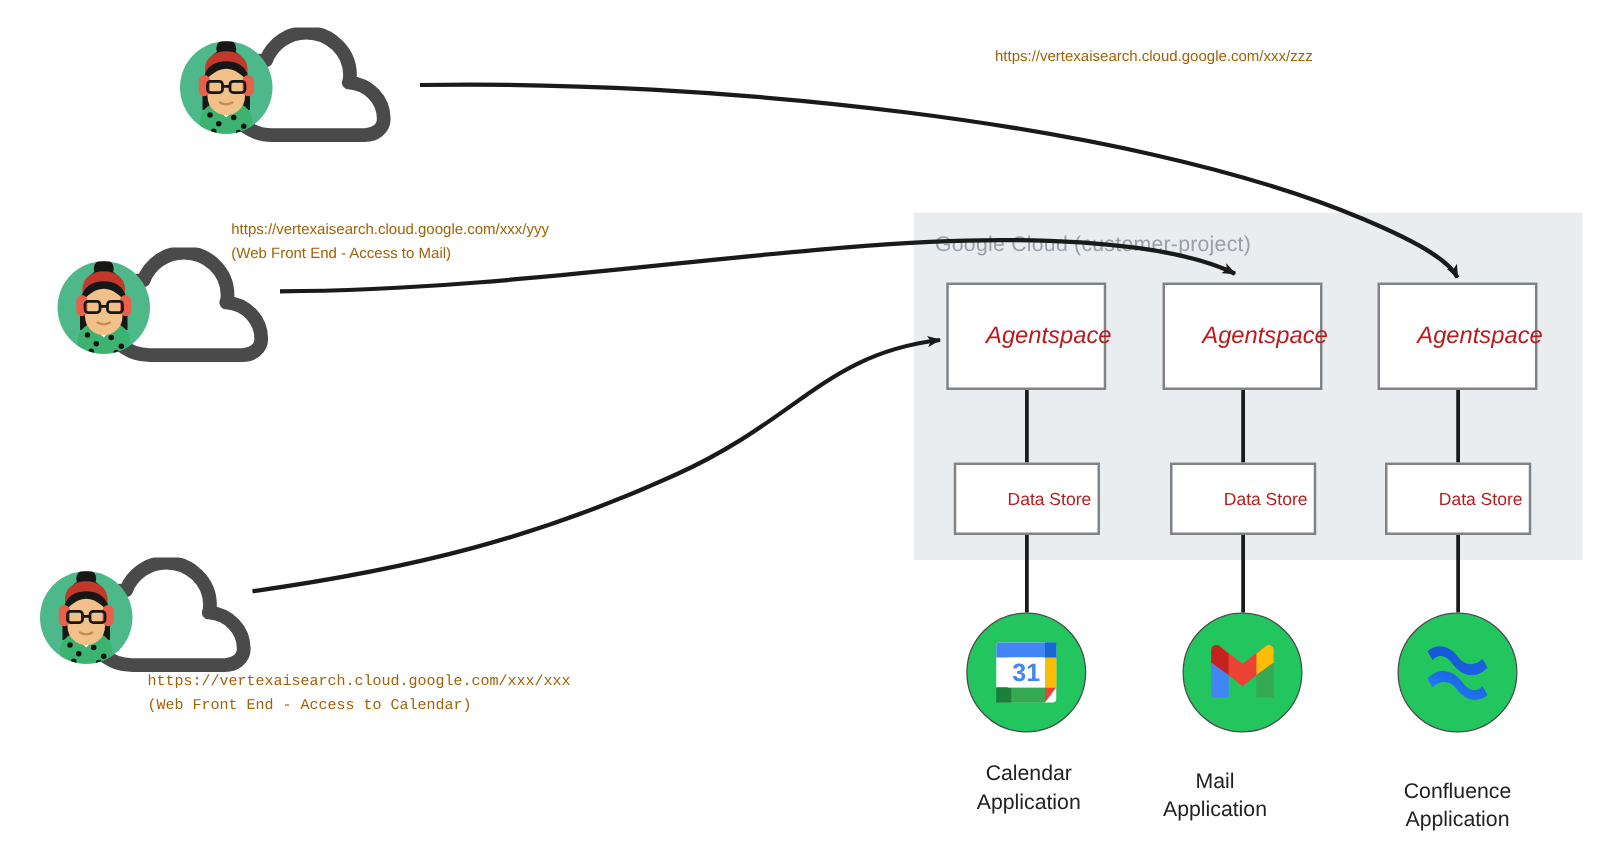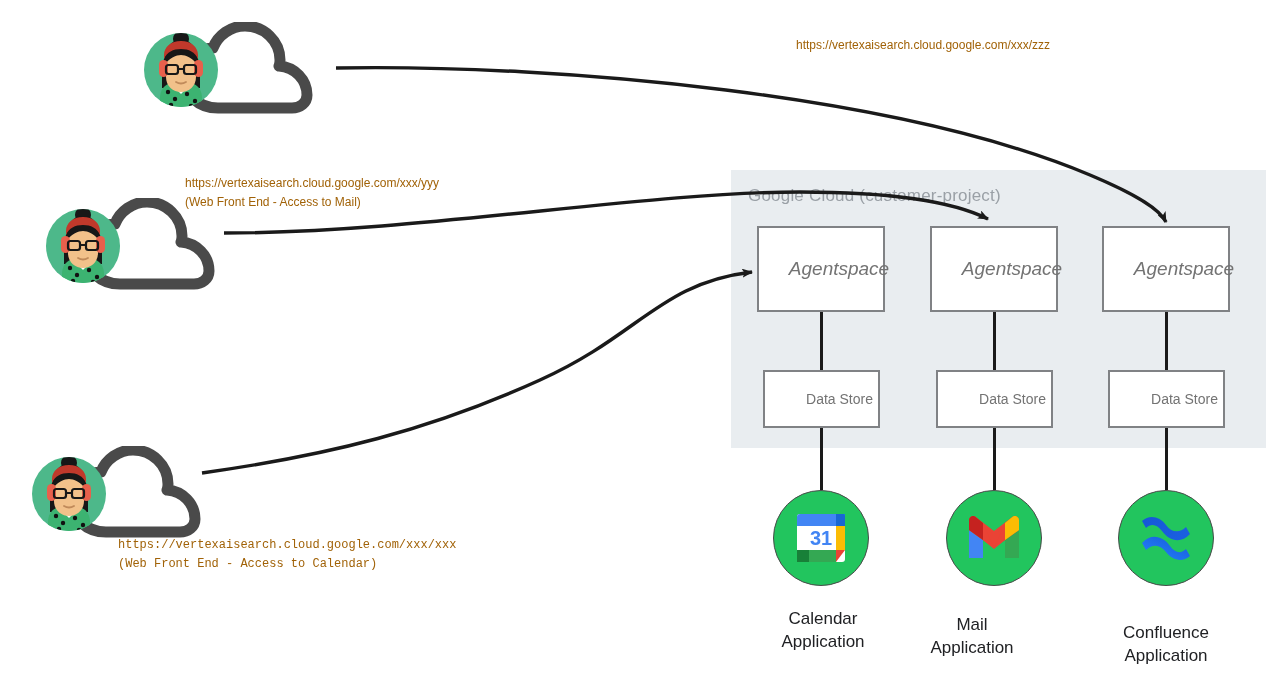--- a/index.html
+++ b/index.html
@@ -35,21 +35,21 @@
 
   
   .node-box {
     position: absolute;
     background: #ffffff;
     border: 2px solid #808285;
     box-sizing: border-box;
     display: flex;
     align-items: center;
     justify-content: center;
-    color: #737373;
+    color: #b91c1c;
     padding-left: 36px;
   }
   .node-box.agentspace {
     font-style: italic;
     font-size: 19px;
   }
   .node-box.datastore {
     font-size: 14px;
   }
 

